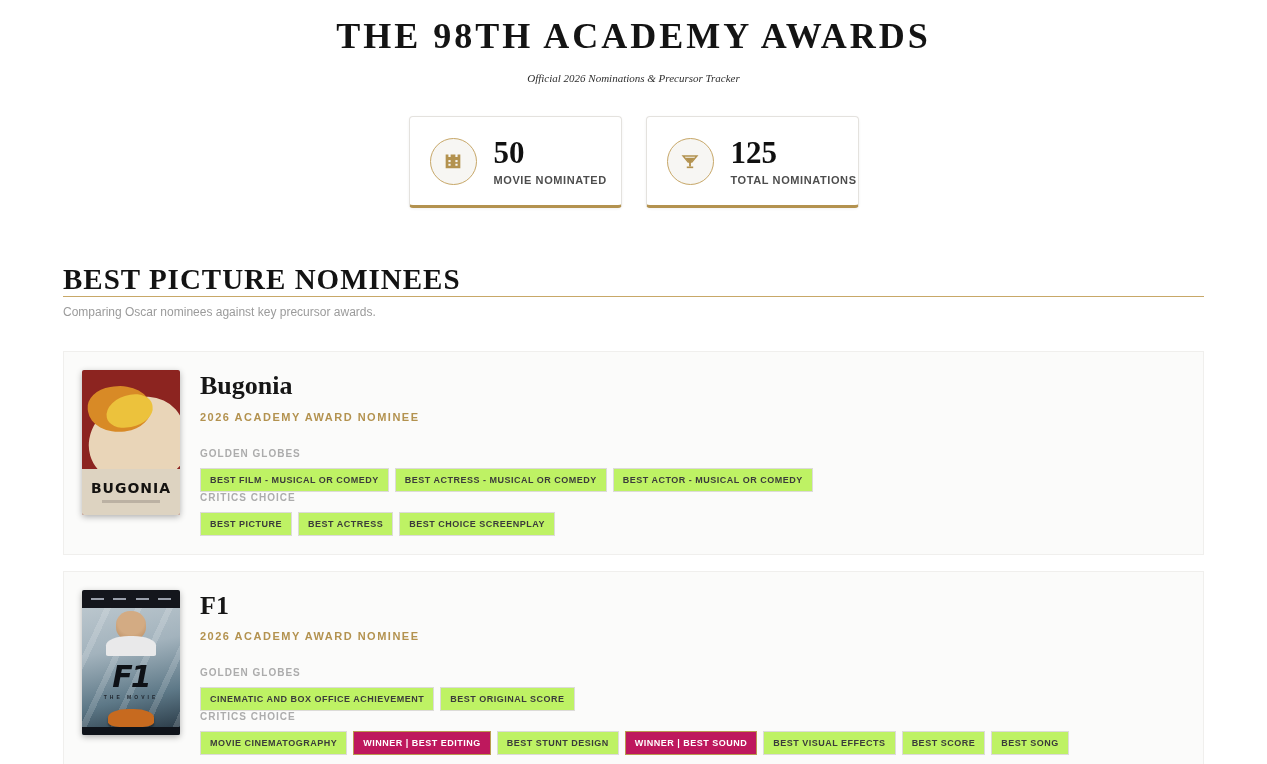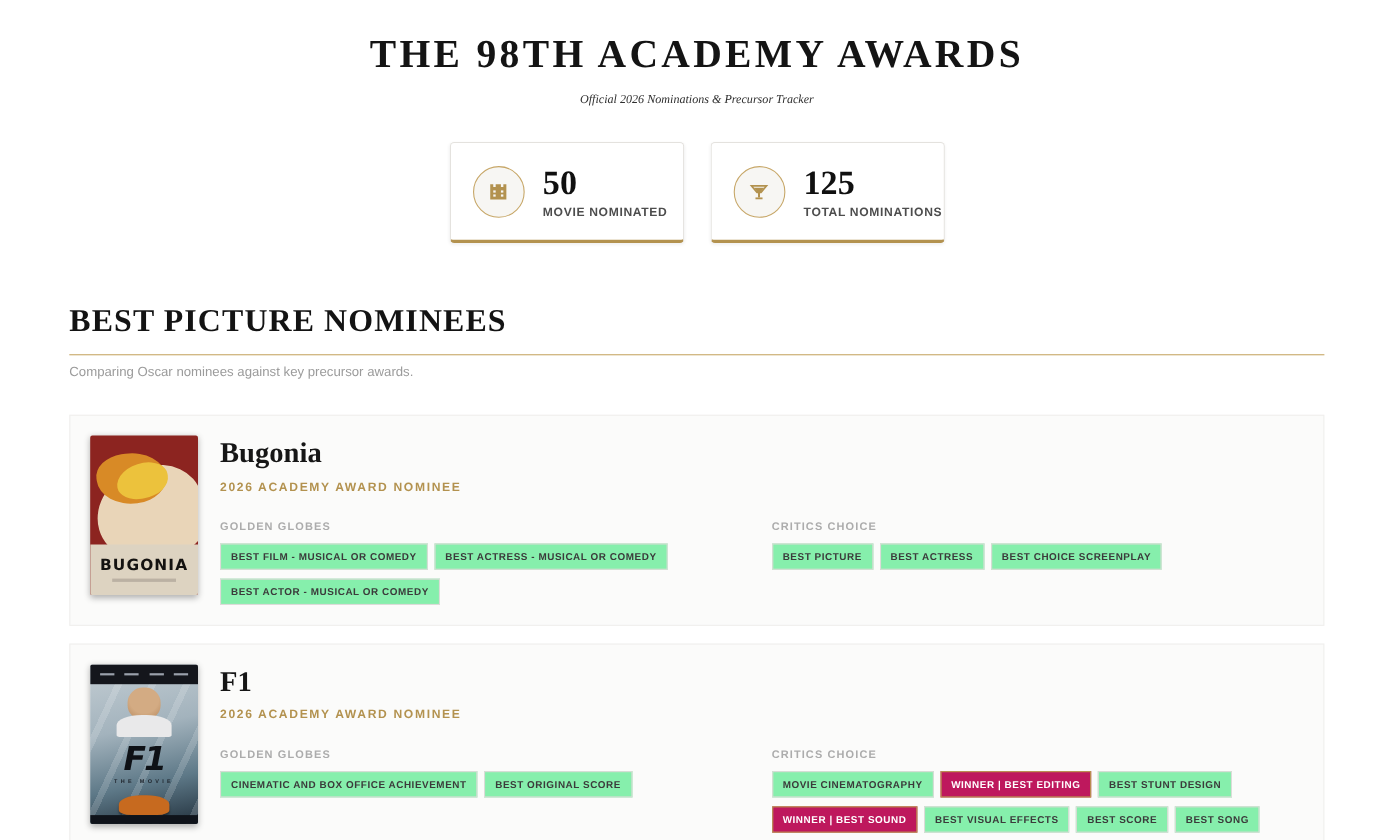--- a/index.html
+++ b/index.html
@@ -4,21 +4,21 @@
 <style>
   * { box-sizing: border-box; }
   html,body { margin:0; padding:0; }
   body {
     width:1267px; height:764px; overflow:hidden;
     background:#ffffff;
     font-family:"Liberation Sans", sans-serif;
     color:#222;
   }
   
-  .page-header { text-align:center; padding-top:28px; }
+  .page-header { text-align:center; padding-top:15px; }
   .page-title {
     font-family:"Liberation Serif", serif;
     font-size:36px; font-weight:bold; letter-spacing:3px;
     color:#141414; margin:0;
   }
   .page-subtitle {
     font-family:"Liberation Serif", serif;
     font-style:italic; font-size:11px; color:#2e2e2e;
     margin:15px 0 0;
   }
@@ -41,21 +41,21 @@
   }
   .stat-label {
     font-size:11px; font-weight:bold; color:#4d4d4d;
     letter-spacing:0.6px; margin-top:6px;
   }
   
   .container { width:1141px; margin:0 auto; }
   .section-heading {
     font-family:"Liberation Serif", serif;
     font-size:29px; font-weight:bold; letter-spacing:1px;
-    color:#131313; margin:55px 0 0; padding-bottom:13px;
+    color:#131313; margin:55px 0 0; padding-bottom:0;
     border-bottom:1px solid #c8a868;
   }
   .section-desc { font-size:12px; color:#9b9b9b; margin:8px 0 0; }
   
   .film-card {
     display:flex; gap:20px; background:#fbfbfa;
     border:1px solid #f0efed; margin-top:32px; padding:18px;
   }
   .film-card + .film-card { margin-top:16px; }
   .poster {
@@ -66,30 +66,30 @@
   .film-info { flex:1; padding-top:2px; }
   .film-title {
     font-family:"Liberation Serif", serif;
     font-size:26px; font-weight:bold; color:#161616; margin:0; line-height:1.1;
   }
   .nominee-badge {
     font-size:11px; font-weight:bold; letter-spacing:1.5px;
     color:#b3924f; margin-top:10px;
   }
   .award-columns {
-    display:grid; grid-template-columns:1fr 1fr; column-gap:18px;
+    display:grid; grid-template-columns:1fr; column-gap:18px;
     margin-top:25px;
   }
   .award-label {
     font-size:10px; font-weight:bold; color:#acacac;
     letter-spacing:1px; margin-bottom:9px;
   }
   .tag-list { display:flex; flex-wrap:wrap; gap:8px 6px; }
   .tag {
-    display:inline-block; background:#86efac; border:1px solid #dcdbd8;
+    display:inline-block; background:#bef264; border:1px solid #dcdbd8;
     color:#3b3b3b; font-size:9px; font-weight:bold; letter-spacing:0.5px;
     padding:6px 9px; white-space:nowrap;
   }
   .tag.winner { background:#be185d; border-color:#b9994f; color:#fff; }
   
   .poster-bugonia { background:#8c2420; }
   .bug-face {
     position:absolute; left:6%; top:20%; width:100%; height:58%;
     background:#e9d5b8; border-radius:58% 48% 42% 55%;
     transform:rotate(-16deg);

